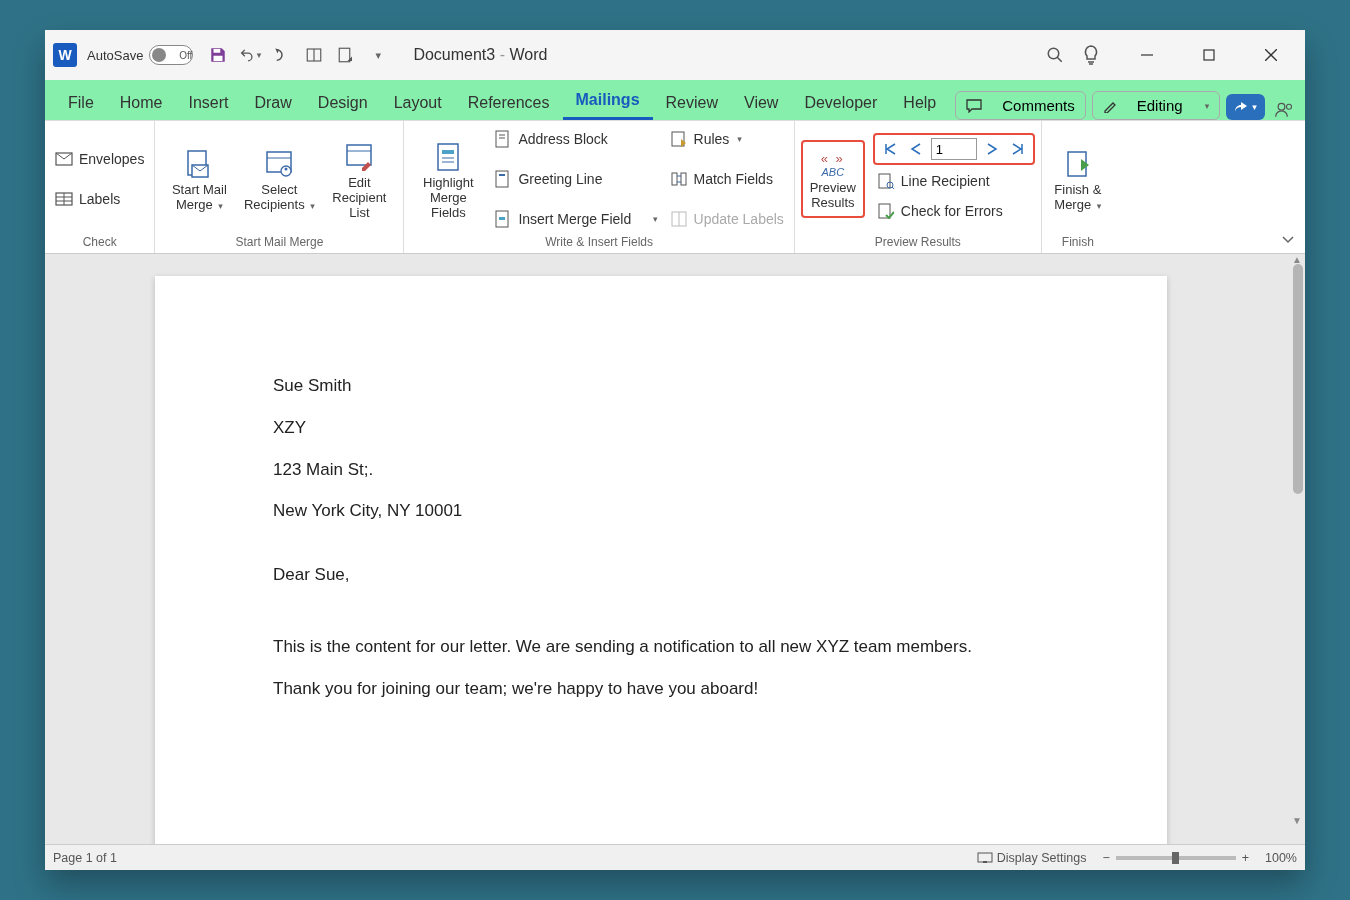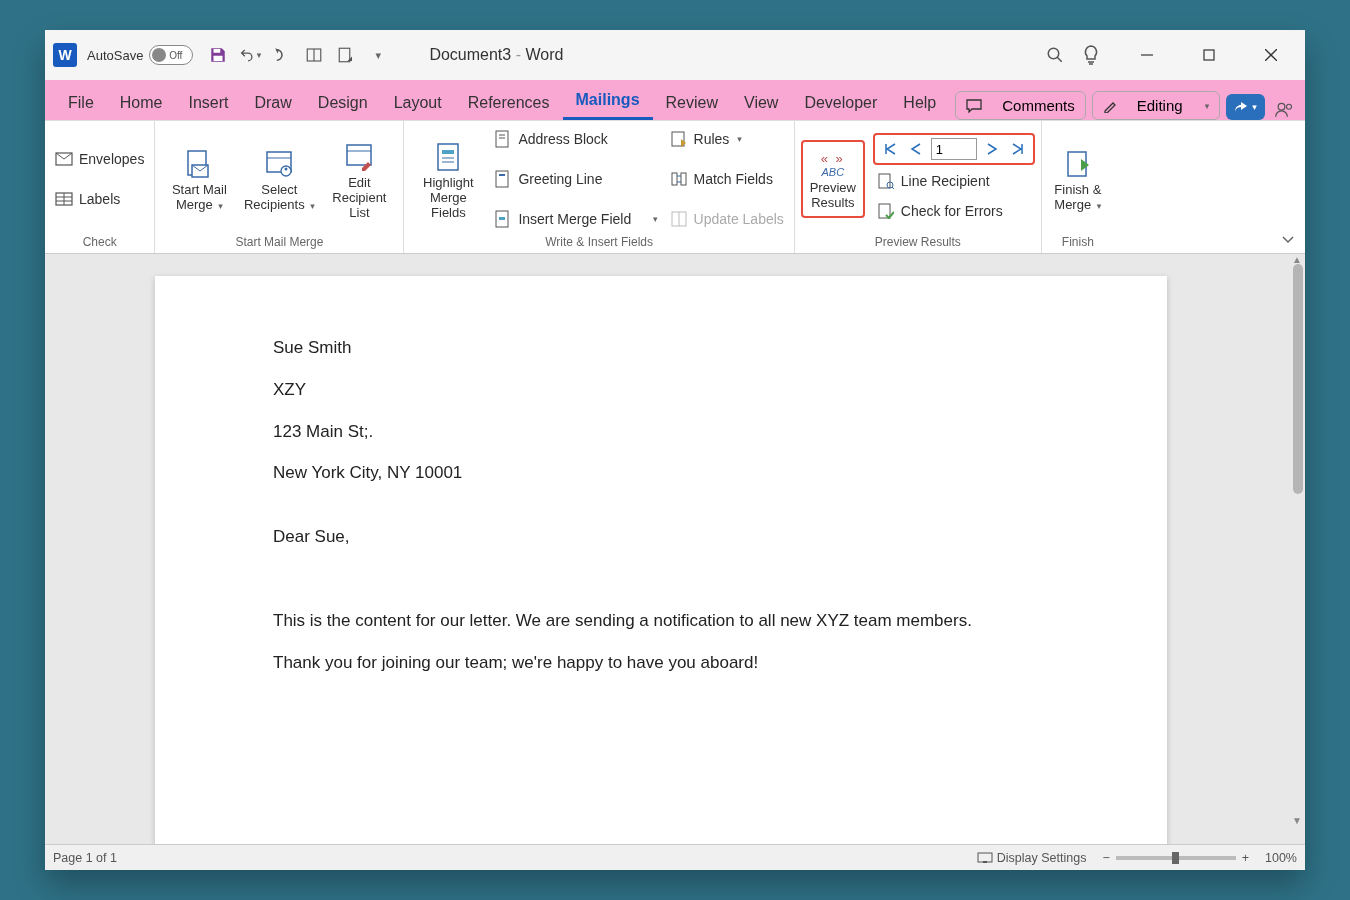--- a/index.html
+++ b/index.html
@@ -25,33 +25,33 @@
     height: 50px;
     background: #f5f5f5;
     display:flex; align-items:center;
     padding: 0 8px;
   }
   .wicon { width:24px; height:24px; background:#185abd; border-radius:3px; display:flex; align-items:center; justify-content:center; margin-right:10px; }
   .wicon span { color:white; font-weight:bold; font-size:14px; }
   .autosave { font-size:13px; color:#333; margin-right:6px; }
   .toggle { width:44px; height:20px; border:1px solid #888; border-radius:10px; display:flex; align-items:center; background:#fff; position:relative; margin-right:14px;}
   .toggle .knob { width:14px; height:14px; background:#888; border-radius:50%; margin-left:2px;}
-  .toggle .off { font-size:10px; position:absolute; right:10px; color:#555;}
+  .toggle .off { font-size:10px; position:absolute; right:0; color:#555;}
   .qat { display:flex; align-items:center; gap:10px; }
   .qat .icon { width:22px; height:22px; display:flex; align-items:center; justify-content:center; color:#555; }
   .saveicon { color:#7f3f98; }
-  .title { margin-left:40px; font-size:16px; color:#333; }
+  .title { margin-left:24px; font-size:16px; color:#333; }
   .title .dash { color:#999; }
   .spacer { flex:1; }
   .winbtns { display:flex; gap:26px; margin-left:20px; margin-right:8px;}
   .winbtn { width:36px; height:36px; display:flex; align-items:center; justify-content:center; font-size:15px; color:#333; }
   .searchicon { font-size:17px; color:#555;}
   .bulbicon { font-size:16px; color:#555;}
   
-  .tabs { height:40px; background:#f9a8d4; display:flex; align-items:flex-end; padding:0 10px; }
+  .tabs { height:40px; background:#86efac; display:flex; align-items:flex-end; padding:0 10px; }
   .tab { padding:8px 13px; font-size:16px; color:#333; cursor:pointer; }
   .tab.active { color:#185abd; font-weight:600; border-bottom:3px solid #185abd;}
   .tabspacer { flex:1; }
   .rbtn { border:1px solid #aaa; border-radius:6px; padding:5px 10px; font-size:15px; display:flex; align-items:center; gap:20px; margin-left:6px; }
   .sharebtn { background:#2a6fbb; color:white; border-radius:6px; padding:6px 8px; margin-left:6px; display:flex; align-items:center;}
   
   .ribbon { background:#fff; border-top:1px solid #ddd; border-bottom:1px solid #ccc; display:flex; min-height:118px; position:relative;}
   .group { border-right:1px solid #ddd; display:flex; flex-direction:column; align-items:center; padding:4px 6px 0 6px; }
   .group .content { flex:1; display:flex; align-items:center; gap:4px; }
   .group .label { font-size:12px; color:#666; padding:2px 0 4px; }
@@ -64,21 +64,21 @@
   .hl-outer { padding:2px;}
   .navgrp { display:flex; align-items:center; gap:4px; }
   .navbtn { width:22px; height:24px; display:flex; align-items:center; justify-content:center; color:#2a6fbb;}
   .recinput { width:46px; height:22px; border:1px solid #999; text-align:left; padding:0 4px; font-size:13px;}
   .disabled { color:#aaa; }
   .dd { font-size:9px; color:#666; margin-left:2px;}
   .collapse { position:absolute; right:10px; bottom:8px; color:#666;}
   
   .docarea { flex:1; background:#e8e8e8; position:relative; overflow:hidden;}
   .page { position:absolute; left:110px; top:22px; width:1012px; height:760px; background:#fff; box-shadow:0 2px 6px rgba(0,0,0,.2);}
-  .page-content { padding:60px 118px 0; font-size:17px; color:#222; line-height:1.4;}
+  .page-content { padding:98px 118px 0; font-size:17px; color:#222; line-height:1.4;}
   .page-content p { margin-bottom:18px; }
   .scrollbar { position:absolute; right:2px; top:10px; width:10px; height:230px; background:#b5b5b5; border-radius:5px;}
   .scrollarrow { position:absolute; right:2px; font-size:10px; color:#888; width:12px; text-align:center;}
   
   .statusbar { height:26px; background:#f0f0f0; border-top:1px solid #ccc; display:flex; align-items:center; font-size:12.5px; color:#555; padding:0 8px;}
   .statusbar .spacer { flex:1;}
   .zoom { display:flex; align-items:center; gap:6px;}
   .slider { width:120px; height:4px; background:#bbb; position:relative;}
   .slider .thumb { position:absolute; left:56px; top:-4px; width:7px; height:12px; background:#666;}
   svg { display:block; }
@@ -437,21 +437,21 @@
     <div class="scrollarrow" style="top:0;">▲</div>
     <div class="scrollbar"></div>
     <div class="scrollarrow" style="bottom:18px;">▼</div>
     <div class="page">
       <div class="page-content">
         <p>Sue Smith</p>
         <p>XZY</p>
         <p>123 Main St;.</p>
         <p>New York City, NY 10001</p>
         <p style="margin-top:40px;">Dear Sue,</p>
-        <p style="margin-top:60px;">This is the content for our letter. We are sending a notification to all new XYZ team members.</p>
+        <p style="margin-top:48px;">This is the content for our letter. We are sending a notification to all new XYZ team members.</p>
         <p>Thank you for joining our team; we're happy to have you aboard!</p>
       </div>
     </div>
   </div>
 
   <div class="statusbar">
     <span>Page 1 of 1</span>
     <div class="spacer"></div>
     <span style="display:flex;align-items:center;gap:4px;">
         <svg width="16" height="12">

